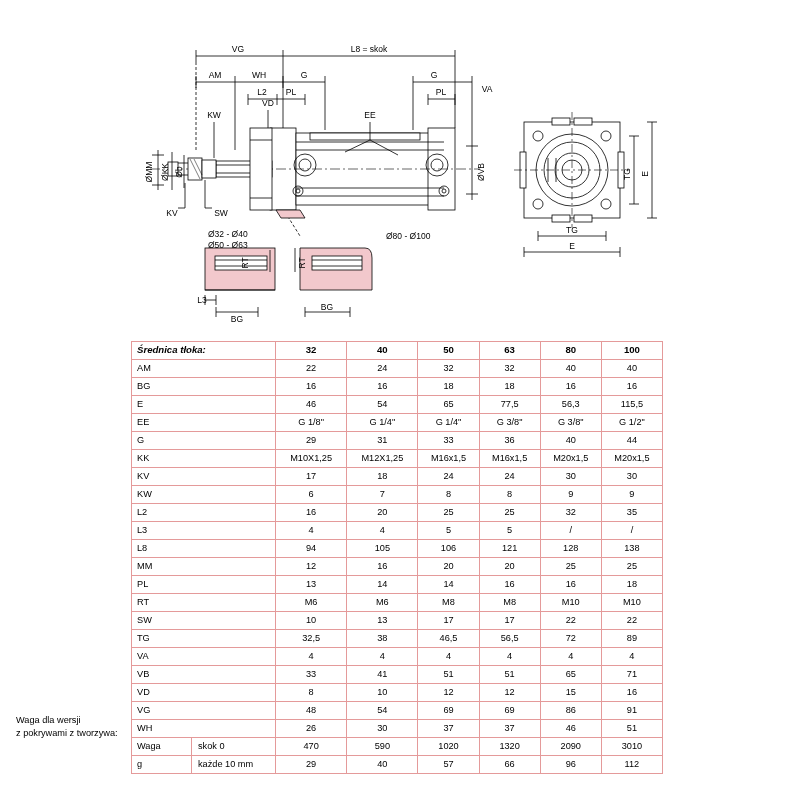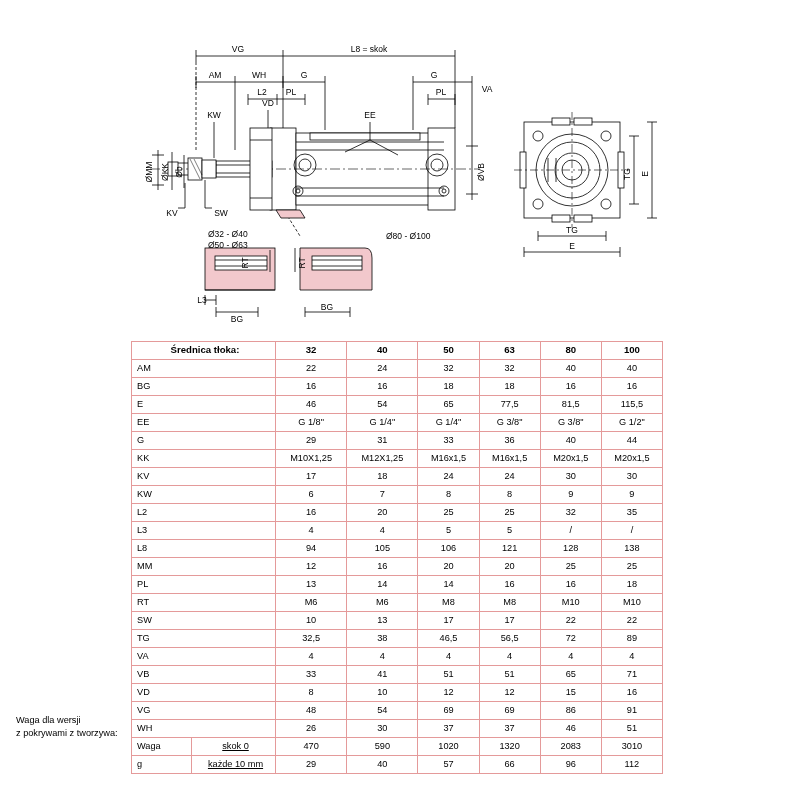--- a/index.html
+++ b/index.html
@@ -56,30 +56,30 @@
   table.spec tr.head td {
     font-weight: bold;
     font-size: 9.6px;
   }
   table.spec td.lbl {
     text-align: left;
     padding-left: 5px;
     width: 95px;
   }
   table.spec td.lbl-bold {
-    text-align: center;
+    text-align: left;
     padding-left: 5px;
     font-weight: bold;
     width: 95px;
+    font-style: italic;
   }
   table.spec td.sub {
-    text-align: center;
+    text-align: left;
     padding-left: 6px;
     width: 75px;
-    text-decoration: underline;
   }
   .small-note {
     font-size: 8px;
     font-weight: normal;
   }
   .waga-note {
     position: absolute;
     left: 16px;
     top: 714px;
     font-size: 9.2px;
@@ -341,21 +341,21 @@
             <td>18</td>
             <td>16</td>
             <td>16</td>
           </tr>
           <tr>
             <td class="lbl" colspan="2"><span class="lbl-cell-inner">E</span></td>
             <td>46</td>
             <td>54</td>
             <td>65</td>
             <td>77,5</td>
-            <td>81,5</td>
+            <td>56,3</td>
             <td>115,5</td>
           </tr>
           <tr>
             <td class="lbl" colspan="2"><span class="lbl-cell-inner">EE</span></td>
             <td>G 1/8"</td>
             <td>G 1/4"</td>
             <td>G 1/4"</td>
             <td>G 3/8"</td>
             <td>G 3/8"</td>
             <td>G 1/2"</td>
@@ -513,21 +513,21 @@
             <td>46</td>
             <td>51</td>
           </tr>
           <tr>
             <td class="lbl" style="width: 52px;">Waga</td>
             <td class="sub">skok 0</td>
             <td>470</td>
             <td>590</td>
             <td>1020</td>
             <td>1320</td>
-            <td>2083</td>
+            <td>2090</td>
             <td>3010</td>
           </tr>
           <tr>
             <td class="lbl" style="width: 52px;">g</td>
             <td class="sub">każde 10 mm</td>
             <td>29</td>
             <td>40</td>
             <td>57</td>
             <td>66</td>
             <td>96</td>

